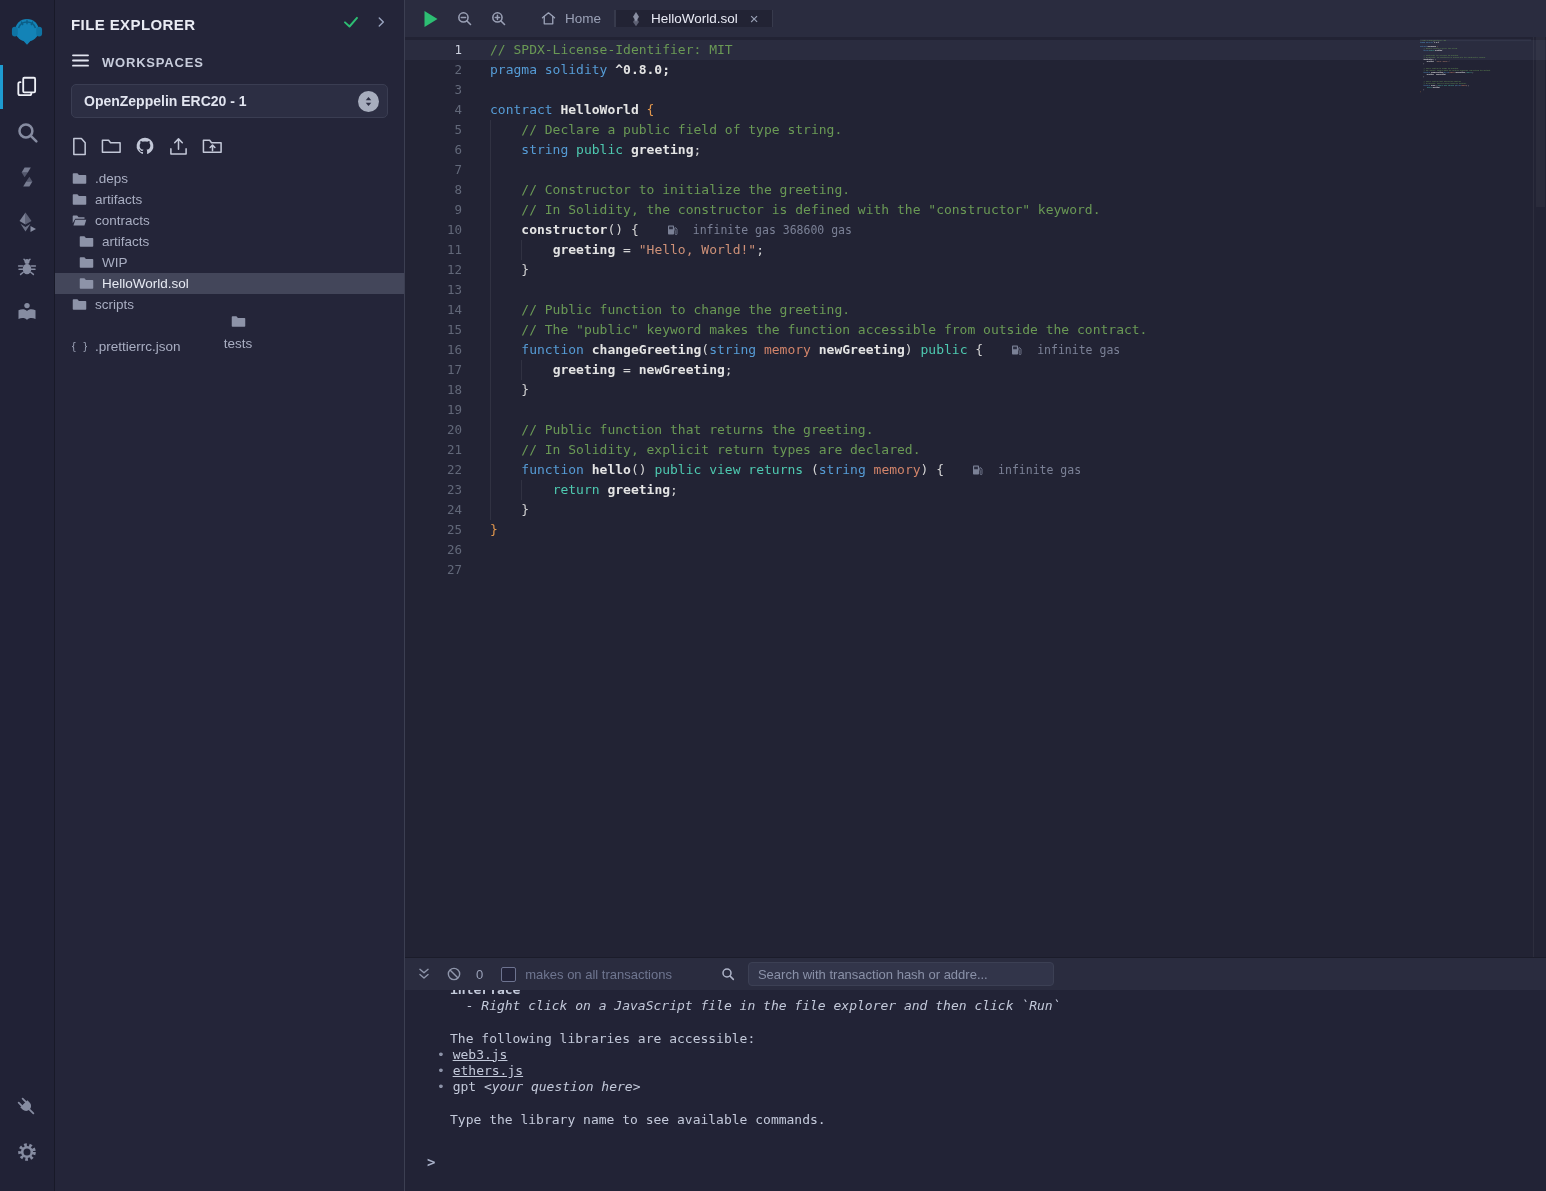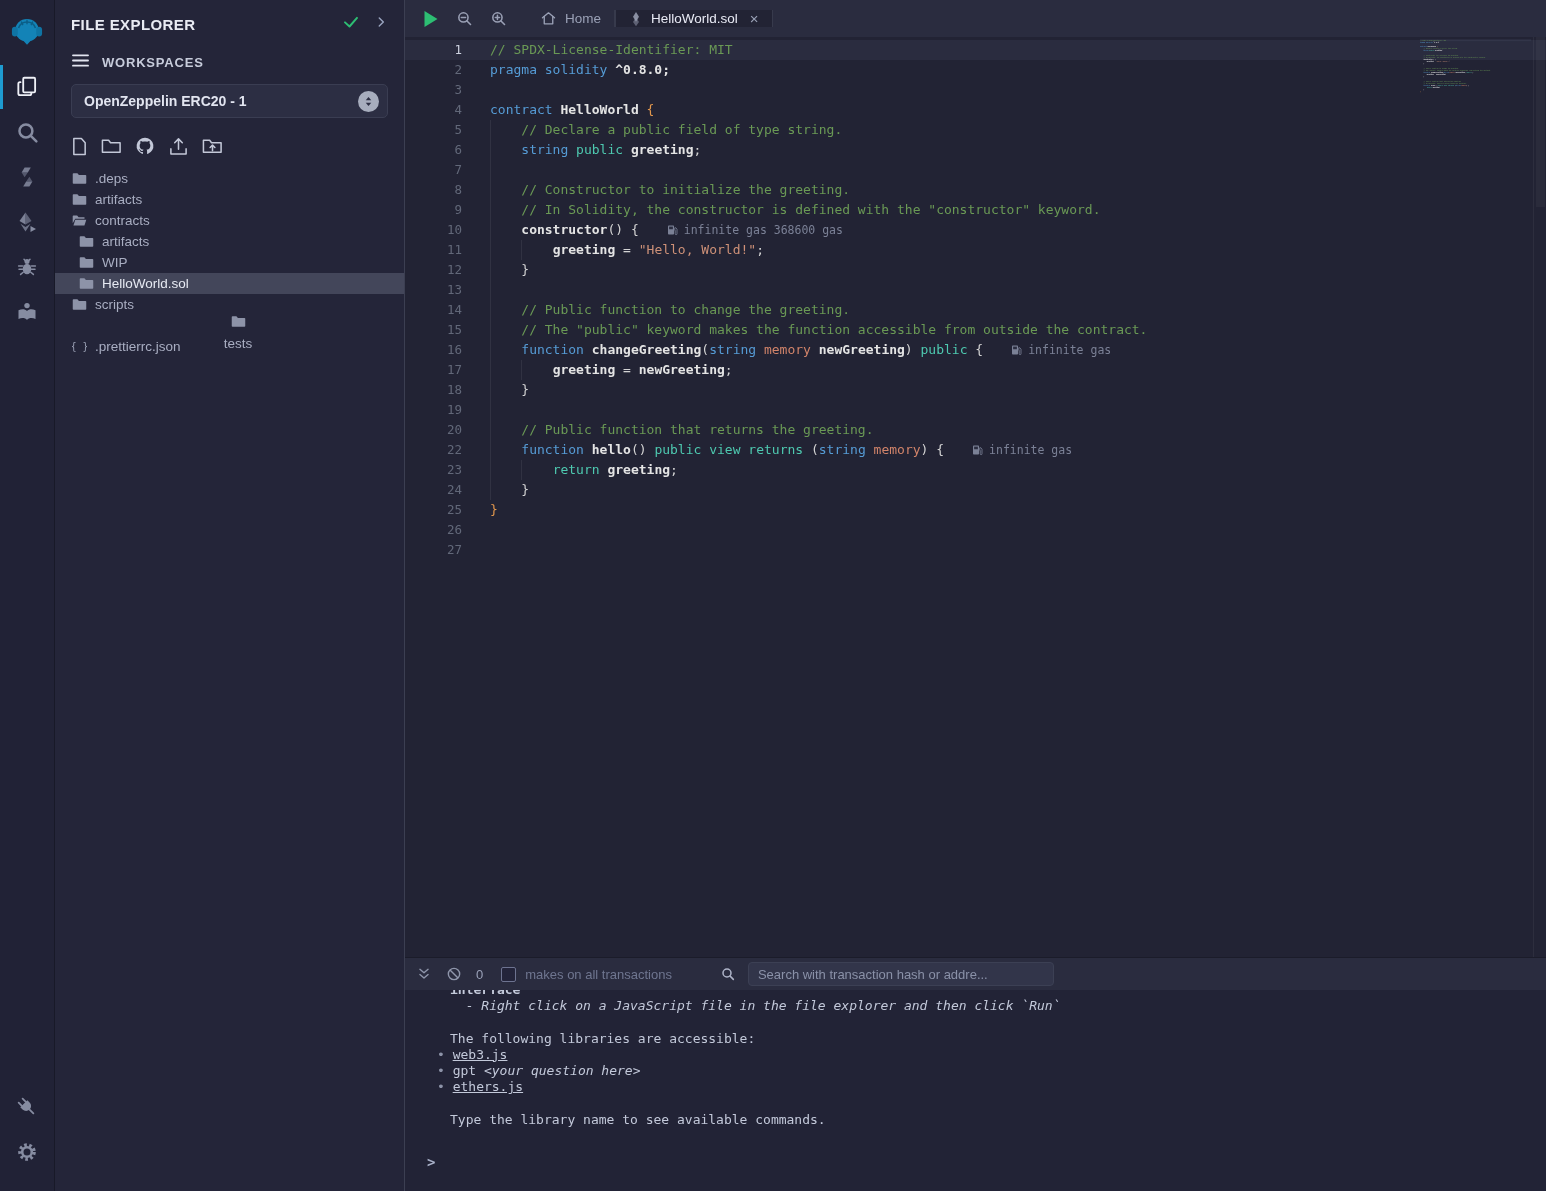--- a/index.html
+++ b/index.html
@@ -54,21 +54,21 @@
 
   
   .editor { flex:1; position:relative; background:#222334; overflow:hidden;
     font-family:"DejaVu Sans Mono", monospace; font-size:13px; padding-top:3px; }
   .cl { display:flex; height:20px; line-height:20px; position:relative; }
   .cl.current { background:rgba(130,140,180,0.09); }
   .ln { width:57px; flex:none; text-align:right; color:#626879; font-size:12.5px; }
   .cl.current .ln { color:#cdd2e0; }
   .lc { margin-left:28px; white-space:pre; }
   .guide { position:absolute; top:0; bottom:0; width:1px; background:rgba(255,255,255,0.07); }
-  .gas { display:flex; align-items:center; gap:6px; margin-left:28px; color:#7b8196; font-size:11.5px; }
+  .gas { display:flex; align-items:center; gap:15px; margin-left:28px; color:#7b8196; font-size:11.5px; }
   .tk-c { color:#6a9955; } .tk-k { color:#569cd6; } .tk-m { color:#4ec9b0; }
   .tk-s { color:#ce9178; } .tk-o { color:#d2846a; }
   .tk-w { color:#d4d4d4; } .tk-b { color:#e4e4e4; font-weight:700; } .tk-g { color:#e2974d; }
   .minimap { position:absolute; top:2px; right:14px; width:112px; bottom:0; overflow:hidden; }
   .mm-inner { transform:scale(0.108); transform-origin:0 0; width:1030px; }
   .mm-inner .lc { margin-left:0; }
   .vscroll { position:absolute; top:0; right:0; width:13px; bottom:0;
     border-left:1px solid rgba(255,255,255,0.05); }
   .vthumb { position:absolute; top:0; left:2px; width:9px; height:170px; background:rgba(255,255,255,0.04); }
 
@@ -466,20 +466,25 @@
             <span class="ln">19</span>
             <span class="lc"></span>
             <span class="guide" style="left: 85px;"></span>
           </div>
           <div class="cl">
             <span class="ln">20</span>
             <span class="lc"><span class="tk-w">    </span><span class="tk-c">// Public function that returns the greeting.</span></span>
             <span class="guide" style="left: 85px;"></span>
           </div>
           <div class="cl">
+            <span class="ln">21</span>
+            <span class="lc"><span class="tk-w">    </span><span class="tk-c">// In Solidity, explicit return types are declared.</span></span>
+            <span class="guide" style="left: 85px;"></span>
+          </div>
+          <div class="cl">
             <span class="ln">22</span>
             <span class="lc"><span class="tk-w">    </span><span class="tk-k">function</span><span class="tk-w"> </span><span class="tk-b">hello</span><span class="tk-w">() </span><span class="tk-m">public</span><span class="tk-w"> </span><span class="tk-m">view</span><span class="tk-w"> </span><span class="tk-m">returns</span><span class="tk-w"> (</span><span class="tk-k">string</span><span class="tk-w"> </span><span class="tk-o">memory</span><span class="tk-w">) {</span></span>
             <span class="guide" style="left: 85px;"></span>
             <span class="gas">
               <span style="display: flex;">
                 <svg width="11" height="12" viewBox="0 0 14 16" fill="#7b8196">
                   <rect x="1" y="2" width="8" height="12" rx="1"></rect>
                   <rect x="2.5" y="3.5" width="5" height="3.5" fill="#2a2c3f"></rect>
                   <path d="M10 5 h1.5 l1.5 2 v6 a1.2 1.2 0 0 1 -2.4 0 V8.5 H10 Z" fill="none" stroke="#7b8196" stroke-width="1.1"></path>
                 </svg>
@@ -626,21 +631,21 @@
       <input class="t-input" placeholder="Search with transaction hash or addre..." style="">
     </div>
 
     <div class="term">
       <div class="term-lines" id="term-lines">
           <div class="tline clipped"><span>interface</span></div>
           <div class="tline"><span class="it">  - Right click on a JavaScript file in the file explorer and then click `Run`</span></div>
           <div class="tline">&nbsp;</div>
           <div class="tline"><span>The following libraries are accessible:</span></div>
           <div class="tline bullet"><span class="dim">• </span><span class="link">web3.js</span></div>
+          <div class="tline bullet"><span class="dim">• </span><span class="link">ethers.js</span></div>
           <div class="tline bullet"><span class="dim">• </span><span>gpt </span><span class="it">&lt;your question here&gt;</span></div>
-          <div class="tline bullet"><span class="dim">• </span><span class="link">ethers.js</span></div>
           <div class="tline">&nbsp;</div>
           <div class="tline"><span>Type the library name to see available commands.</span></div>
         </div>
       <div class="prompt">&gt;</div>
     </div>
   </main>
 </div>
 
 </body></html>

